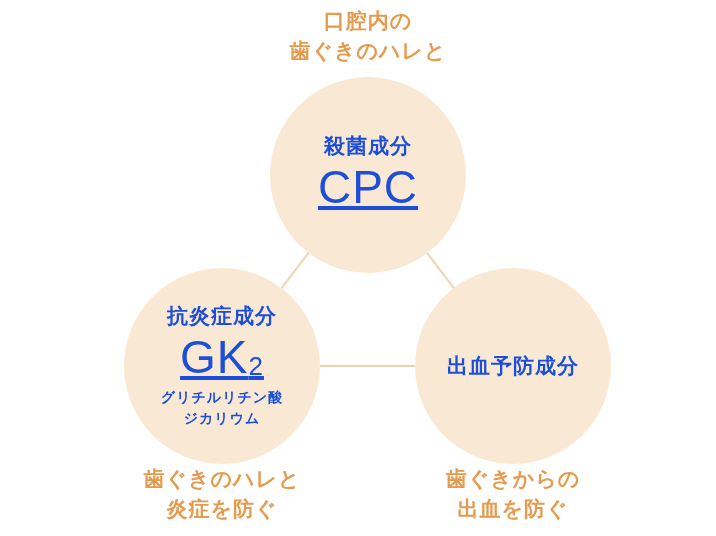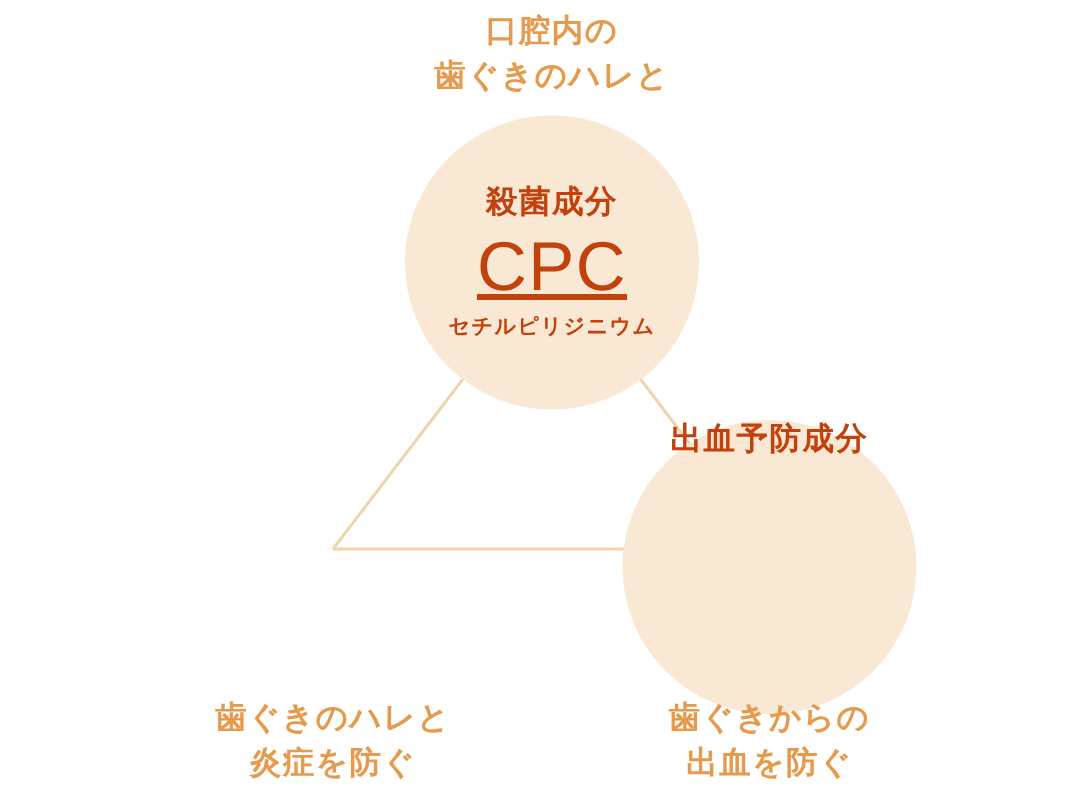--- a/index.html
+++ b/index.html
@@ -21,30 +21,30 @@
     top: 0;
     width: 716px;
     height: 536px;
   }
   .circle {
     position: absolute;
     width: 196px;
     height: 196px;
     border-radius: 50%;
     background: #F9E9D4;
-    color: #c2410c;
+    color: #1d4ed8;
     display: flex;
     flex-direction: column;
     align-items: center;
     justify-content: center;
     text-align: center;
   }
   .circle-top  { left: 270px; top: 77px; }
   .circle-left { left: 124px; top: 268px; }
-  .circle-right{ left: 415px; top: 280px; justify-content: space-between; }
+  .circle-right{ left: 415px; top: 268px; }
 
   .category {
     font-size: 21px;
     font-weight: bold;
     letter-spacing: 1px;
     line-height: 1.2;
   }
   .abbr {
     font-size: 46px;
     font-weight: 500;
@@ -92,23 +92,28 @@
   </svg>
 
   <div class="caption caption-top">
     <div>口腔内の</div>
     <div>歯ぐきのハレと</div>
   </div>
 
   <div class="circle circle-top">
     <div class="category">殺菌成分</div>
     <div class="abbr">CPC</div>
-    <div class="sub">セチルピリジニウム</div>
   </div>
 
+  <div class="circle circle-left">
+    <div class="category">抗炎症成分</div>
+    <div class="abbr"><span>GK</span><span class="abbr-subscript">2</span></div>
+    <div class="sub">グリチルリチン酸</div>
+    <div class="sub">ジカリウム</div>
+  </div>
 
   <div class="circle circle-right">
     <div class="category">出血予防成分</div>
   </div>
 
   <div class="caption caption-left">
     <div>歯ぐきのハレと</div>
     <div>炎症を防ぐ</div>
   </div>
 

